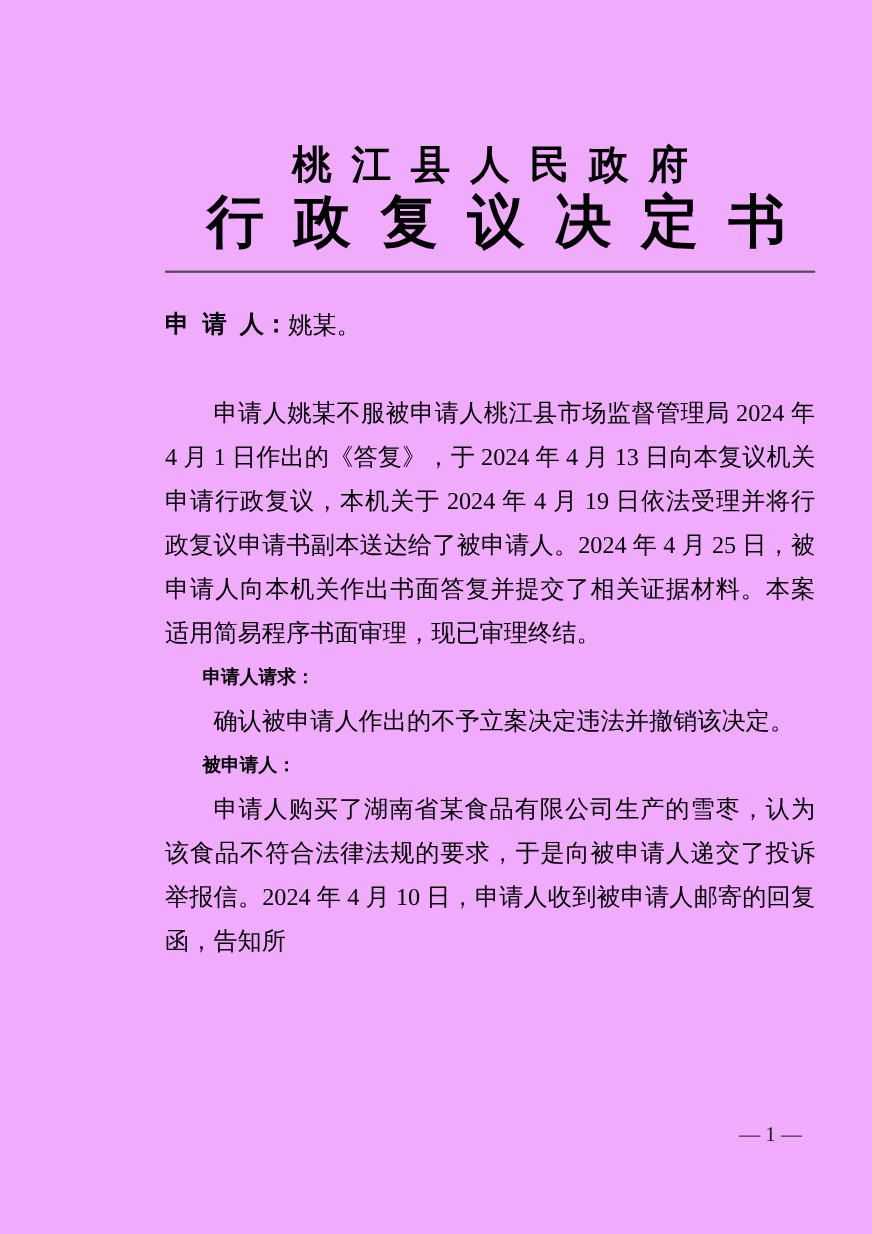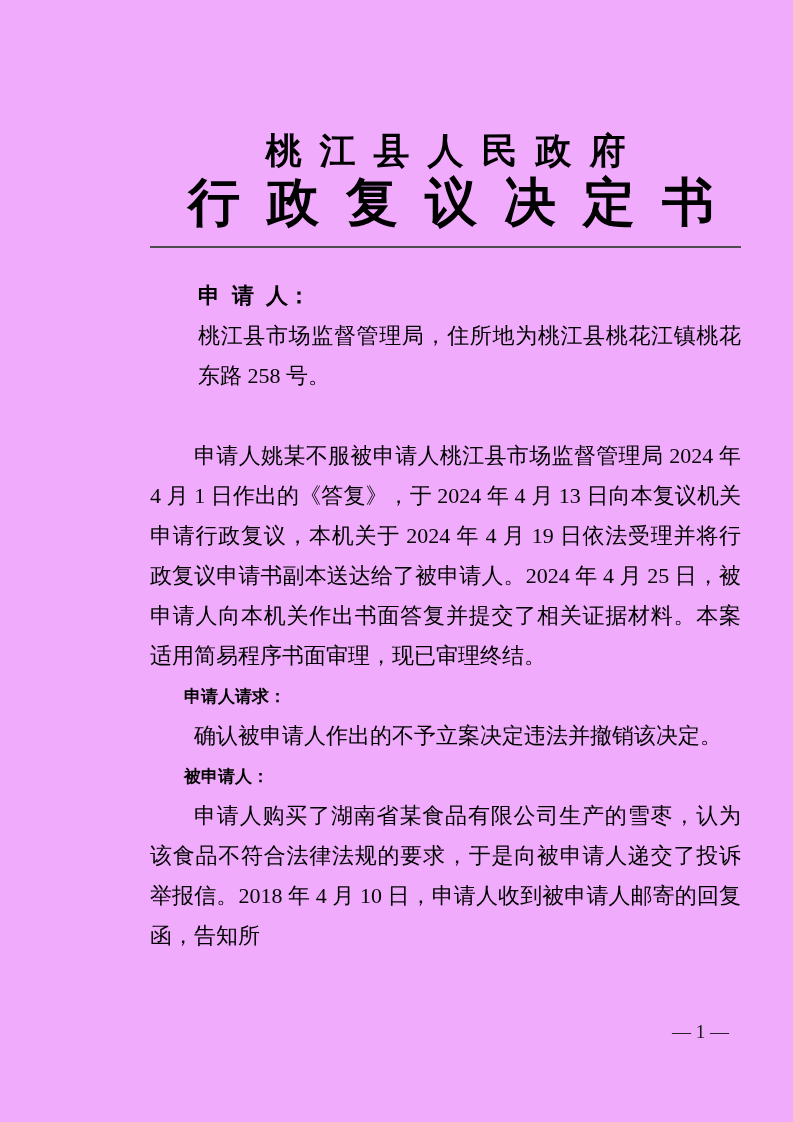--- a/index.html
+++ b/index.html
@@ -50,21 +50,20 @@
   .header-rule {
     margin-top: 14px;
     height: 2px;
     background: #4d4d4d;
     border: none;
   }
   .parties {
     margin-top: 28px;
     font-size: 22px;
     line-height: 40px;
-    margin-left: 48px;
   }
   .party-row {
     display: flex;
     align-items: flex-start;
   }
   .party-label {
     font-family: "DejaVu Sans", "Liberation Sans", sans-serif;
     font-weight: bold;
     white-space: nowrap;
     flex: 0 0 auto;
@@ -114,30 +113,30 @@
 
     <header>
       <div class="authority-title">桃江县人民政府</div>
       <div class="doc-title">行政复议决定书</div>
       <hr class="header-rule">
     </header>
 
     <section class="parties">
       <div class="party-row">
         <span class="party-label"><span class="party-label-chars">申请人</span><span>：</span></span>
+        <span class="party-value">姚某。</span>
       </div>
       <div class="party-row">
-        <span class="party-value">桃江县市场监督管理局，住所地为桃江县桃花江镇桃花东路 258 号。</span>
       </div>
     </section>
 
     <section class="body-text">
       <p class="body-paragraph">申请人姚某不服被申请人桃江县市场监督管理局 2024 年 4 月 1 日作出的《答复》，于 2024 年 4 月 13 日向本复议机关申请行政复议，本机关于 2024 年 4 月 19 日依法受理并将行政复议申请书副本送达给了被申请人。2024 年 4 月 25 日，被申请人向本机关作出书面答复并提交了相关证据材料。本案适用简易程序书面审理，现已审理终结。</p>
       <h3 class="body-heading">申请人请求：</h3>
       <p class="body-paragraph">确认被申请人作出的不予立案决定违法并撤销该决定。</p>
       <h3 class="body-heading">被申请人：</h3>
-      <p class="body-paragraph">申请人购买了湖南省某食品有限公司生产的雪枣，认为该食品不符合法律法规的要求，于是向被申请人递交了投诉举报信。2018 年 4 月 10 日，申请人收到被申请人邮寄的回复函，告知所</p>
+      <p class="body-paragraph">申请人购买了湖南省某食品有限公司生产的雪枣，认为该食品不符合法律法规的要求，于是向被申请人递交了投诉举报信。2024 年 4 月 10 日，申请人收到被申请人邮寄的回复函，告知所</p>
     </section>
 
   </div>
 
   <div class="page-footer">— 1 —</div>
 </div>
 
 </body></html>

